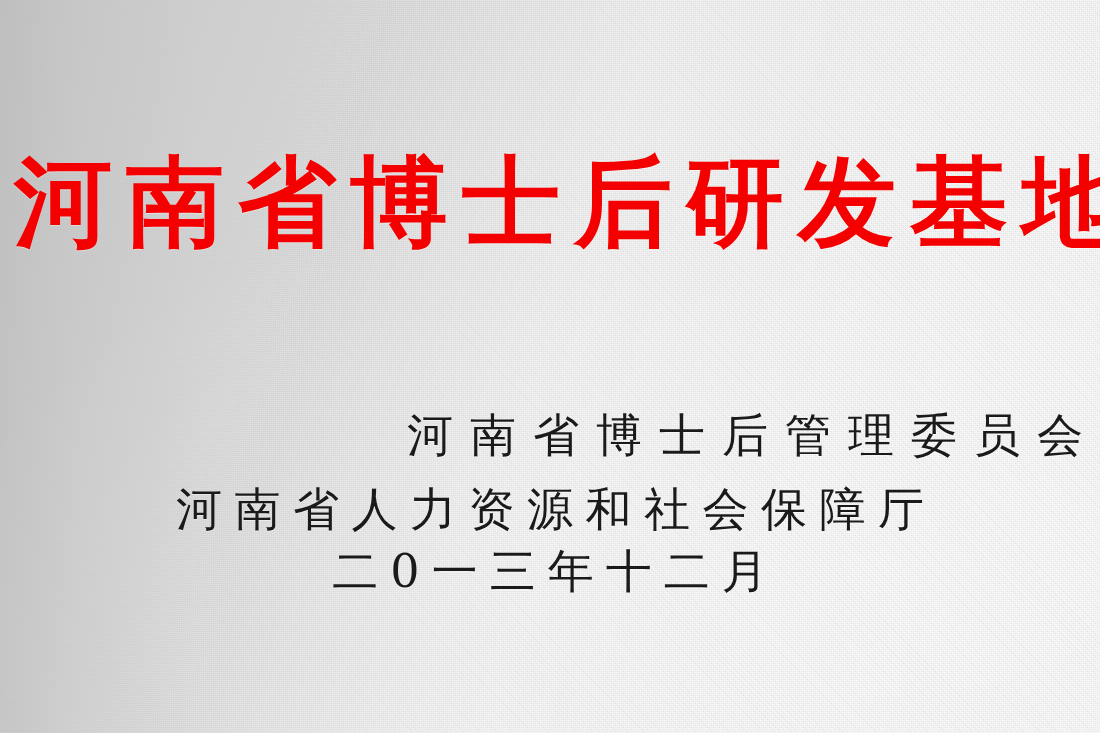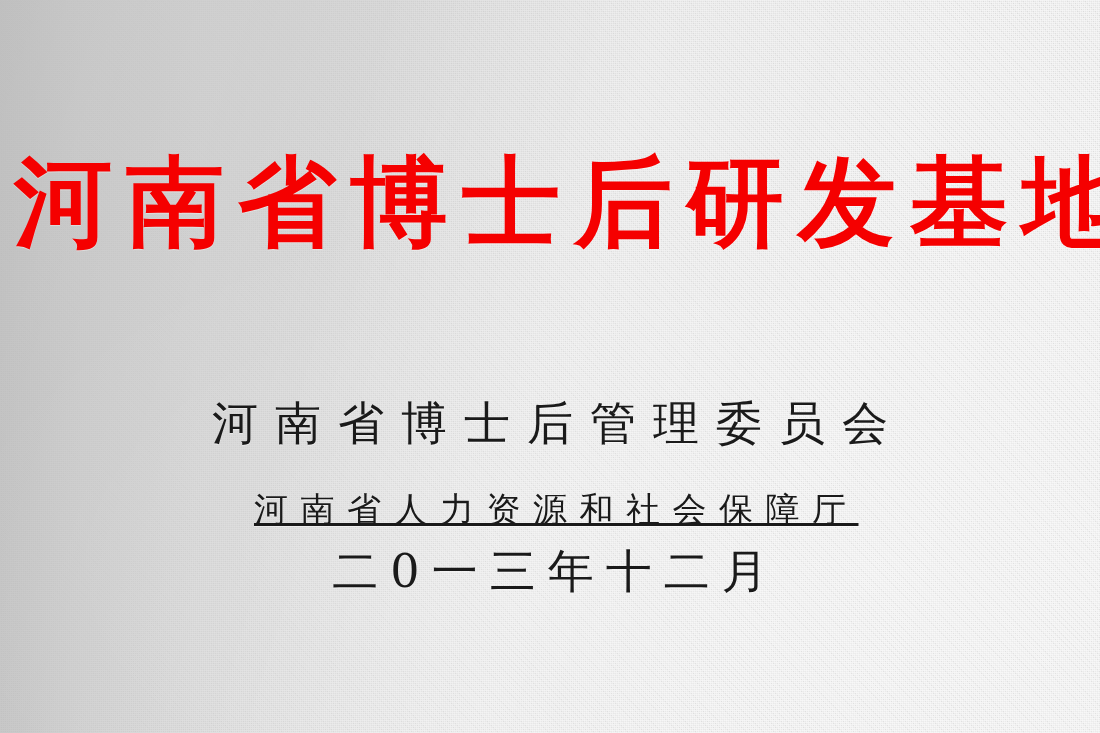--- a/index.html
+++ b/index.html
@@ -126,34 +126,34 @@
   }
 
   .org {
     color: #1a1a1a;
     font-family: "DejaVu Serif", "Liberation Serif", serif;
     font-weight: 400;
     text-shadow: 0 1px 0 rgba(255,255,255,0.45);
   }
 
   #org-line-1 {
-    top: 396px;
+    top: 408px;
     font-size: 46px;
     line-height: 54px;
     letter-spacing: 17px;
     text-indent: 17px;
+    text-align: right;
   }
 
   #org-line-2 {
     top: 482px;
-    font-size: 34px;
+    font-size: 46px;
     line-height: 54px;
     letter-spacing: 12.5px;
     text-indent: 12.5px;
-    text-decoration: underline;
   }
 
   #org-date {
     top: 544px;
     font-size: 46px;
     line-height: 54px;
     letter-spacing: 12px;
     text-indent: 12px;
   }
 </style>

